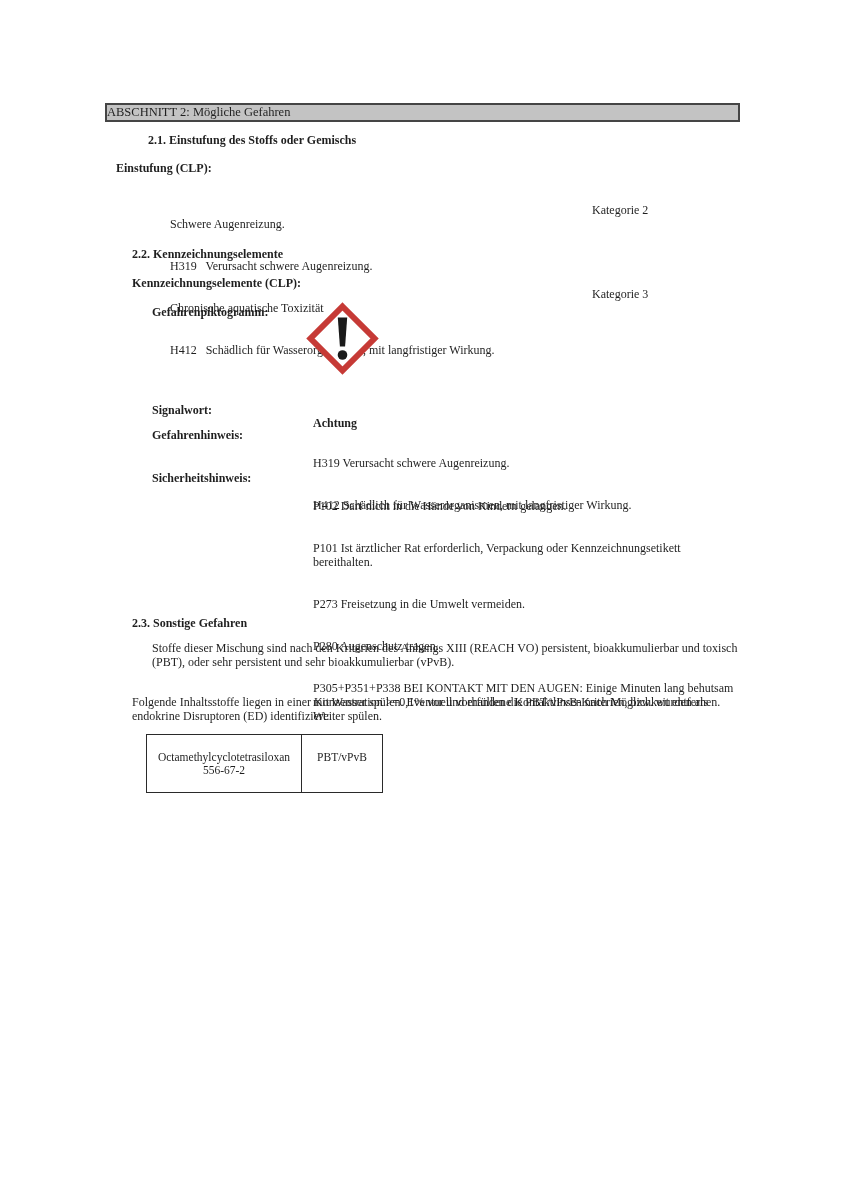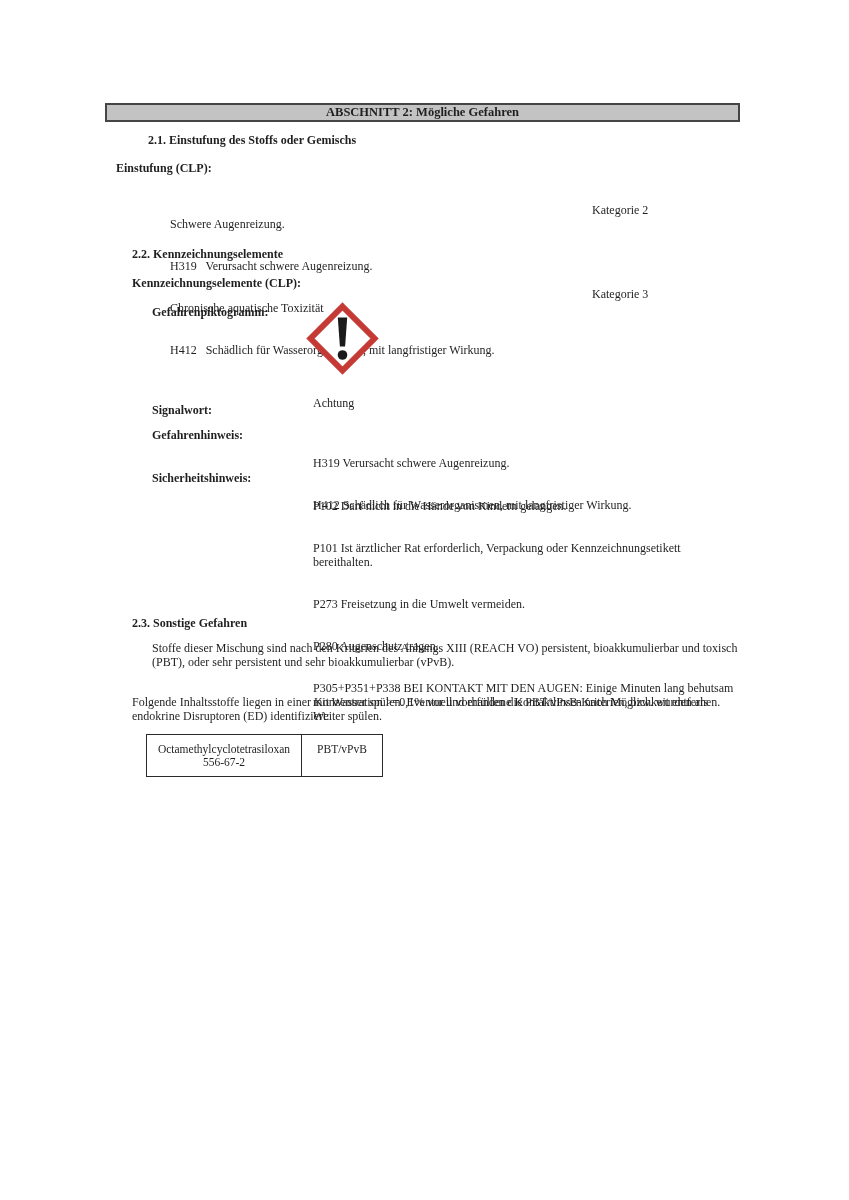--- a/index.html
+++ b/index.html
@@ -13,43 +13,42 @@
     color: #1f1f1f;
     overflow: hidden;
   }
   .abs { position: absolute; }
   .bold { font-weight: bold; }
   .section-bar {
     left: 105px; top: 103px;
     width: 631px; height: 15px;
     background: #c3c3c3;
     border: 2px solid #454545;
-    text-align: center;
-    font-weight: bold;
+    font-weight: normal;
     font-size: 12.5px;
     line-height: 15px;
   }
   .h-num { left: 132px; font-weight: bold; font-size: 12px; }
   .rows { line-height: 14px; white-space: pre-wrap; }
   .class-rows { left: 152px; top: 175px; width: 640px; }
   .class-row { position: relative; height: 14px; }
   .class-cat { position: absolute; left: 440px; top: 0; }
   .lbl-col { left: 152px; font-weight: bold; }
   .val-col { left: 313px; width: 428px; line-height: 14px; white-space: pre-wrap; }
   .pictogram { left: 306px; top: 302px; width: 73px; height: 73px; }
   .para { line-height: 14px; }
   table.pbt {
     border-collapse: collapse;
     font-size: 11.5px;
     line-height: 12.5px;
   }
   table.pbt td {
     border: 1px solid #2a2a2a;
     text-align: center;
-    padding: 8px 4px;
+    padding: 16px 4px;
     vertical-align: top;
   }
   td.cell-substance { width: 146px; }
   td.cell-criteria  { width: 72px; }
 </style>
 </head>
 <body>
 
 <div class="page">
 
@@ -88,21 +87,21 @@
 
   <div class="abs pictogram">
     <svg width="73" height="73" viewBox="0 0 73 73">
       <polygon points="36.5,4.5 68.5,36.5 36.5,68.5 4.5,36.5" fill="#ffffff" stroke="#c63a36" stroke-width="6" stroke-linejoin="miter"></polygon>
       <polygon points="31.8,15.5 41.2,15.5 39.1,44.5 33.9,44.5" fill="#1a1a1a"></polygon>
       <circle cx="36.5" cy="53" r="4.8" fill="#1a1a1a"></circle>
     </svg>
   </div>
 
   <div class="abs lbl-col" style="top:396px;margin-top:7px;">Signalwort:</div>
-  <div class="abs val-col" style="top:396px;">Achtung</div>
+  <div class="abs val-col" style="top:416px;font-weight:bold;">Achtung</div>
 
   <div class="abs lbl-col" style="top:428px;">Gefahrenhinweis:</div>
   <div class="abs val-col" style="top:428px;">
     <div>H319 Verursacht schwere Augenreizung.</div>
     <div>H412 Schädlich für Wasserorganismen, mit langfristiger Wirkung.</div>
   </div>
 
   <div class="abs lbl-col" style="top:471px;">Sicherheitshinweis:</div>
   <div class="abs val-col" style="top:471px;">
     <div>P102 Darf nicht in die Hände von Kindern gelangen.</div>

